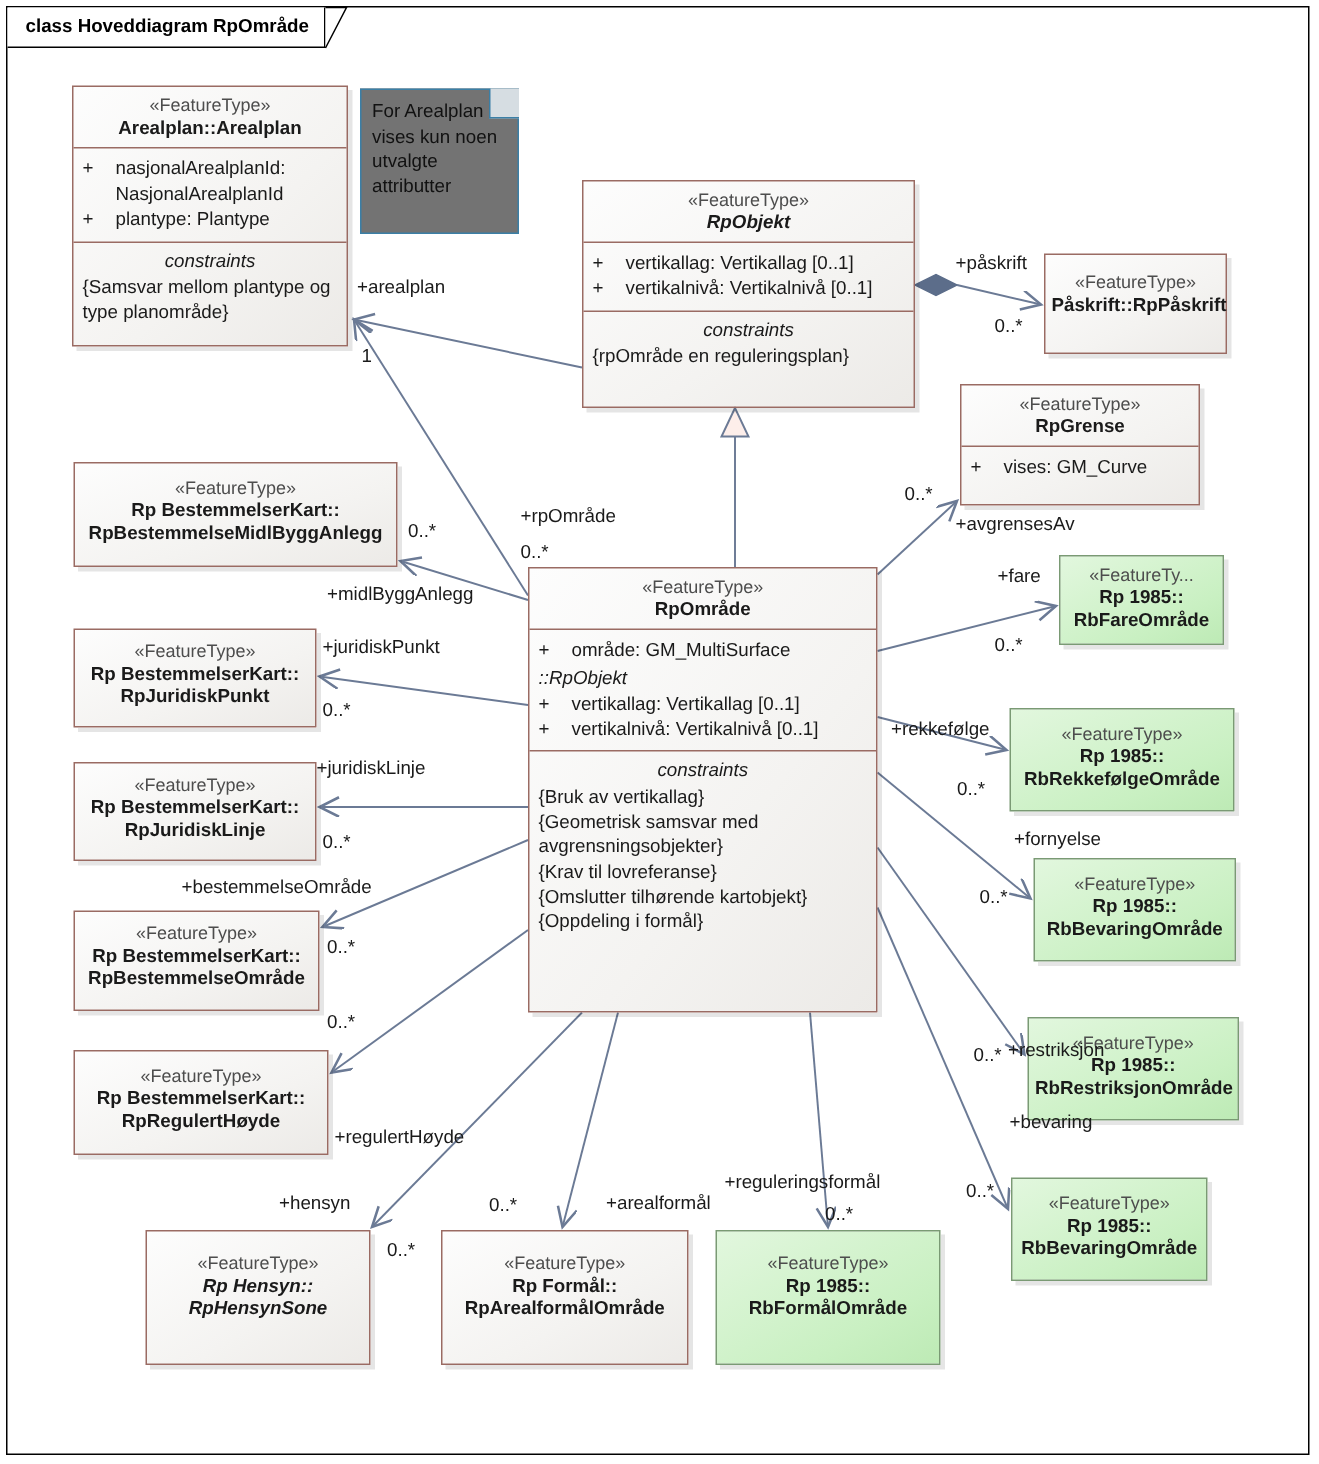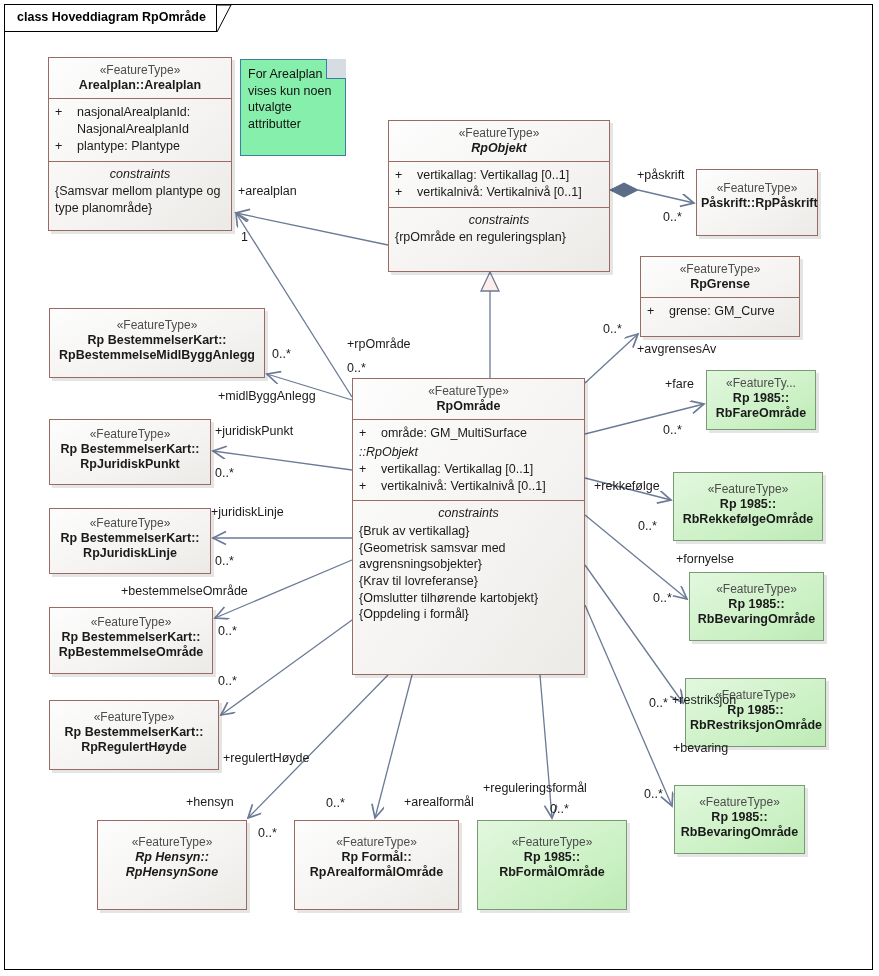--- a/index.html
+++ b/index.html
@@ -26,21 +26,21 @@
   .cname.ital{font-style:italic;}
   .attrs{padding:5px 6px 6px 6px;font-size:12.5px;color:#1a1a1a;line-height:1.35;}
   .attr{display:flex;}
   .attr .plus{width:22px;flex:0 0 22px;}
   .attr .txt{flex:1;}
   .inh{font-style:italic;font-size:12.5px;margin:2px 0 0 0;}
   .cons{padding:4px 6px 6px 6px;font-size:12.5px;color:#1a1a1a;line-height:1.33;}
   .cons .chead{text-align:center;font-style:italic;padding-bottom:1px;}
 
   
-  .note{position:absolute;box-sizing:border-box;border:1px solid #3b7fa6;background:#86efac;
+  .note{position:absolute;box-sizing:border-box;border:1px solid #3b7fa6;background:#737373;
         font-size:12.5px;color:#111;line-height:1.33;padding:6px 6px 4px 7px;}
   .note .fold{position:absolute;right:-1px;top:-1px;width:19px;height:19px;
         background:#d6dde2;border-left:1px solid #3b7fa6;border-bottom:1px solid #3b7fa6;}
 
   
   .lbl{position:absolute;font-size:12.5px;color:#1a1a1a;white-space:nowrap;}
 
   svg.links{position:absolute;left:0;top:0;width:879px;height:976px;pointer-events:none;}
   svg.links line, svg.links path, svg.links polyline{stroke:#6b7a95;stroke-width:1.3;fill:none;}
 </style>
@@ -159,21 +159,21 @@
   </div>
 
   <div class="cls" style="left:640px;top:256px;width:160px;height:81px;">
     <div class="hdr">
       <div class="stereo">«FeatureType»</div>
       <div class="cname">RpGrense</div>
     </div>
     <div class="attrs sep">
       <div class="attr">
         <span class="plus">+</span>
-        <span class="txt">grense: GM_Curve</span>
+        <span class="txt">vises: GM_Curve</span>
       </div>
     </div>
   </div>
 
   <div class="cls" style="left:352px;top:378px;width:233px;height:297px;">
     <div class="hdr">
       <div class="stereo">«FeatureType»</div>
       <div class="cname">RpOmråde</div>
     </div>
     <div class="attrs sep">

